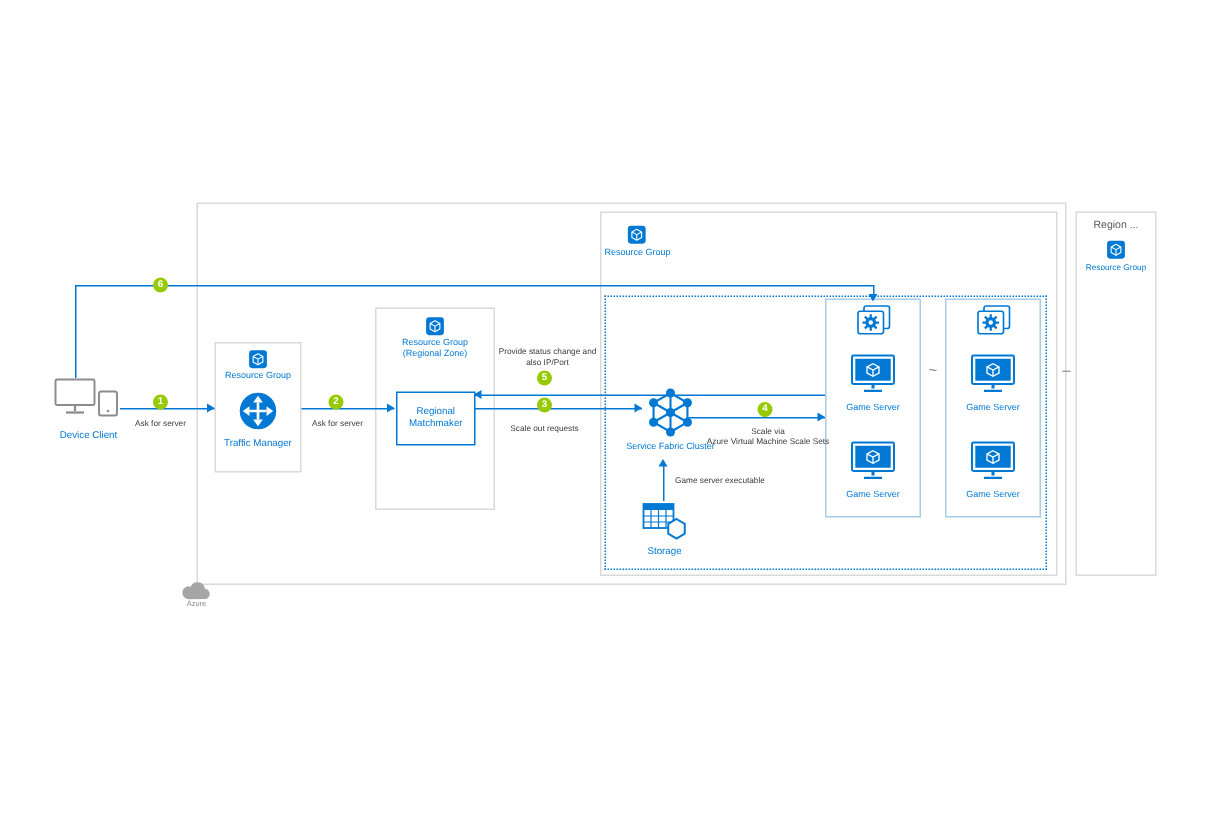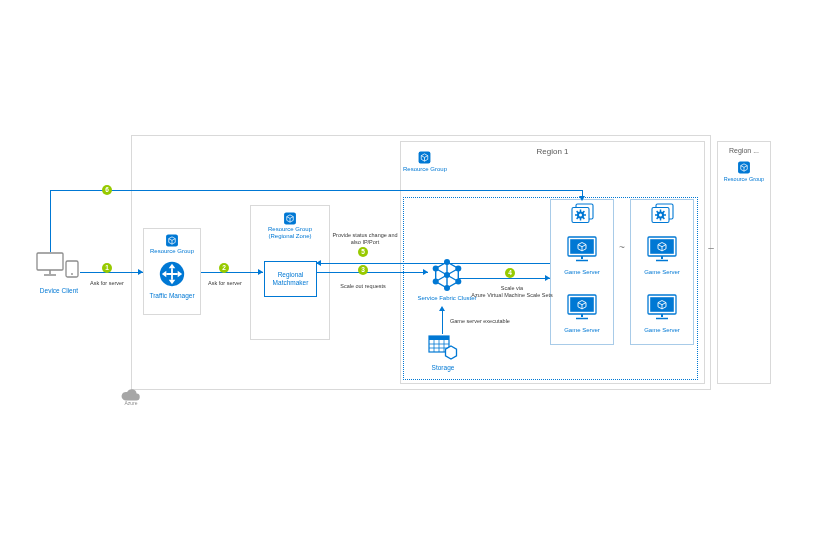--- a/index.html
+++ b/index.html
@@ -24,21 +24,20 @@
   .ctr{left:50%;transform:translateX(-50%)}
   .sep{position:absolute;color:#808080;font-size:10px;text-align:center}
   .gs-label{position:absolute;width:100%;color:#0078d4;font-size:6px;text-align:center}
 </style>
 </head>
 <body>
 
 <div class="box" style="left:131px;top:135px;width:580px;height:255px"></div>
 
 <div class="box" style="left:400px;top:141px;width:305px;height:243px">
-  <div class="title" style="left:0;top:5px;width:100%">Region 1</div>
   <span class="abs" style="left:17px;top:8px">
     <svg width="13" height="13" viewBox="0 0 16 16">
         <rect x="0.7" y="0.7" width="14.6" height="14.6" rx="2.5" fill="#0078d4"></rect>
         <g stroke="#fff" stroke-width="0.9" fill="none" stroke-linejoin="round">
           <path d="M8 3.5 L12 5.7 L12 10.3 L8 12.5 L4 10.3 L4 5.7 Z"></path>
           <path d="M4 5.7 L8 7.9 L12 5.7 M8 7.9 L8 12.5"></path>
         </g>
       </svg>
   </span>
   <div class="lbl" style="left:-4px;top:24px;width:56px;font-size:6px">Resource Group</div>

